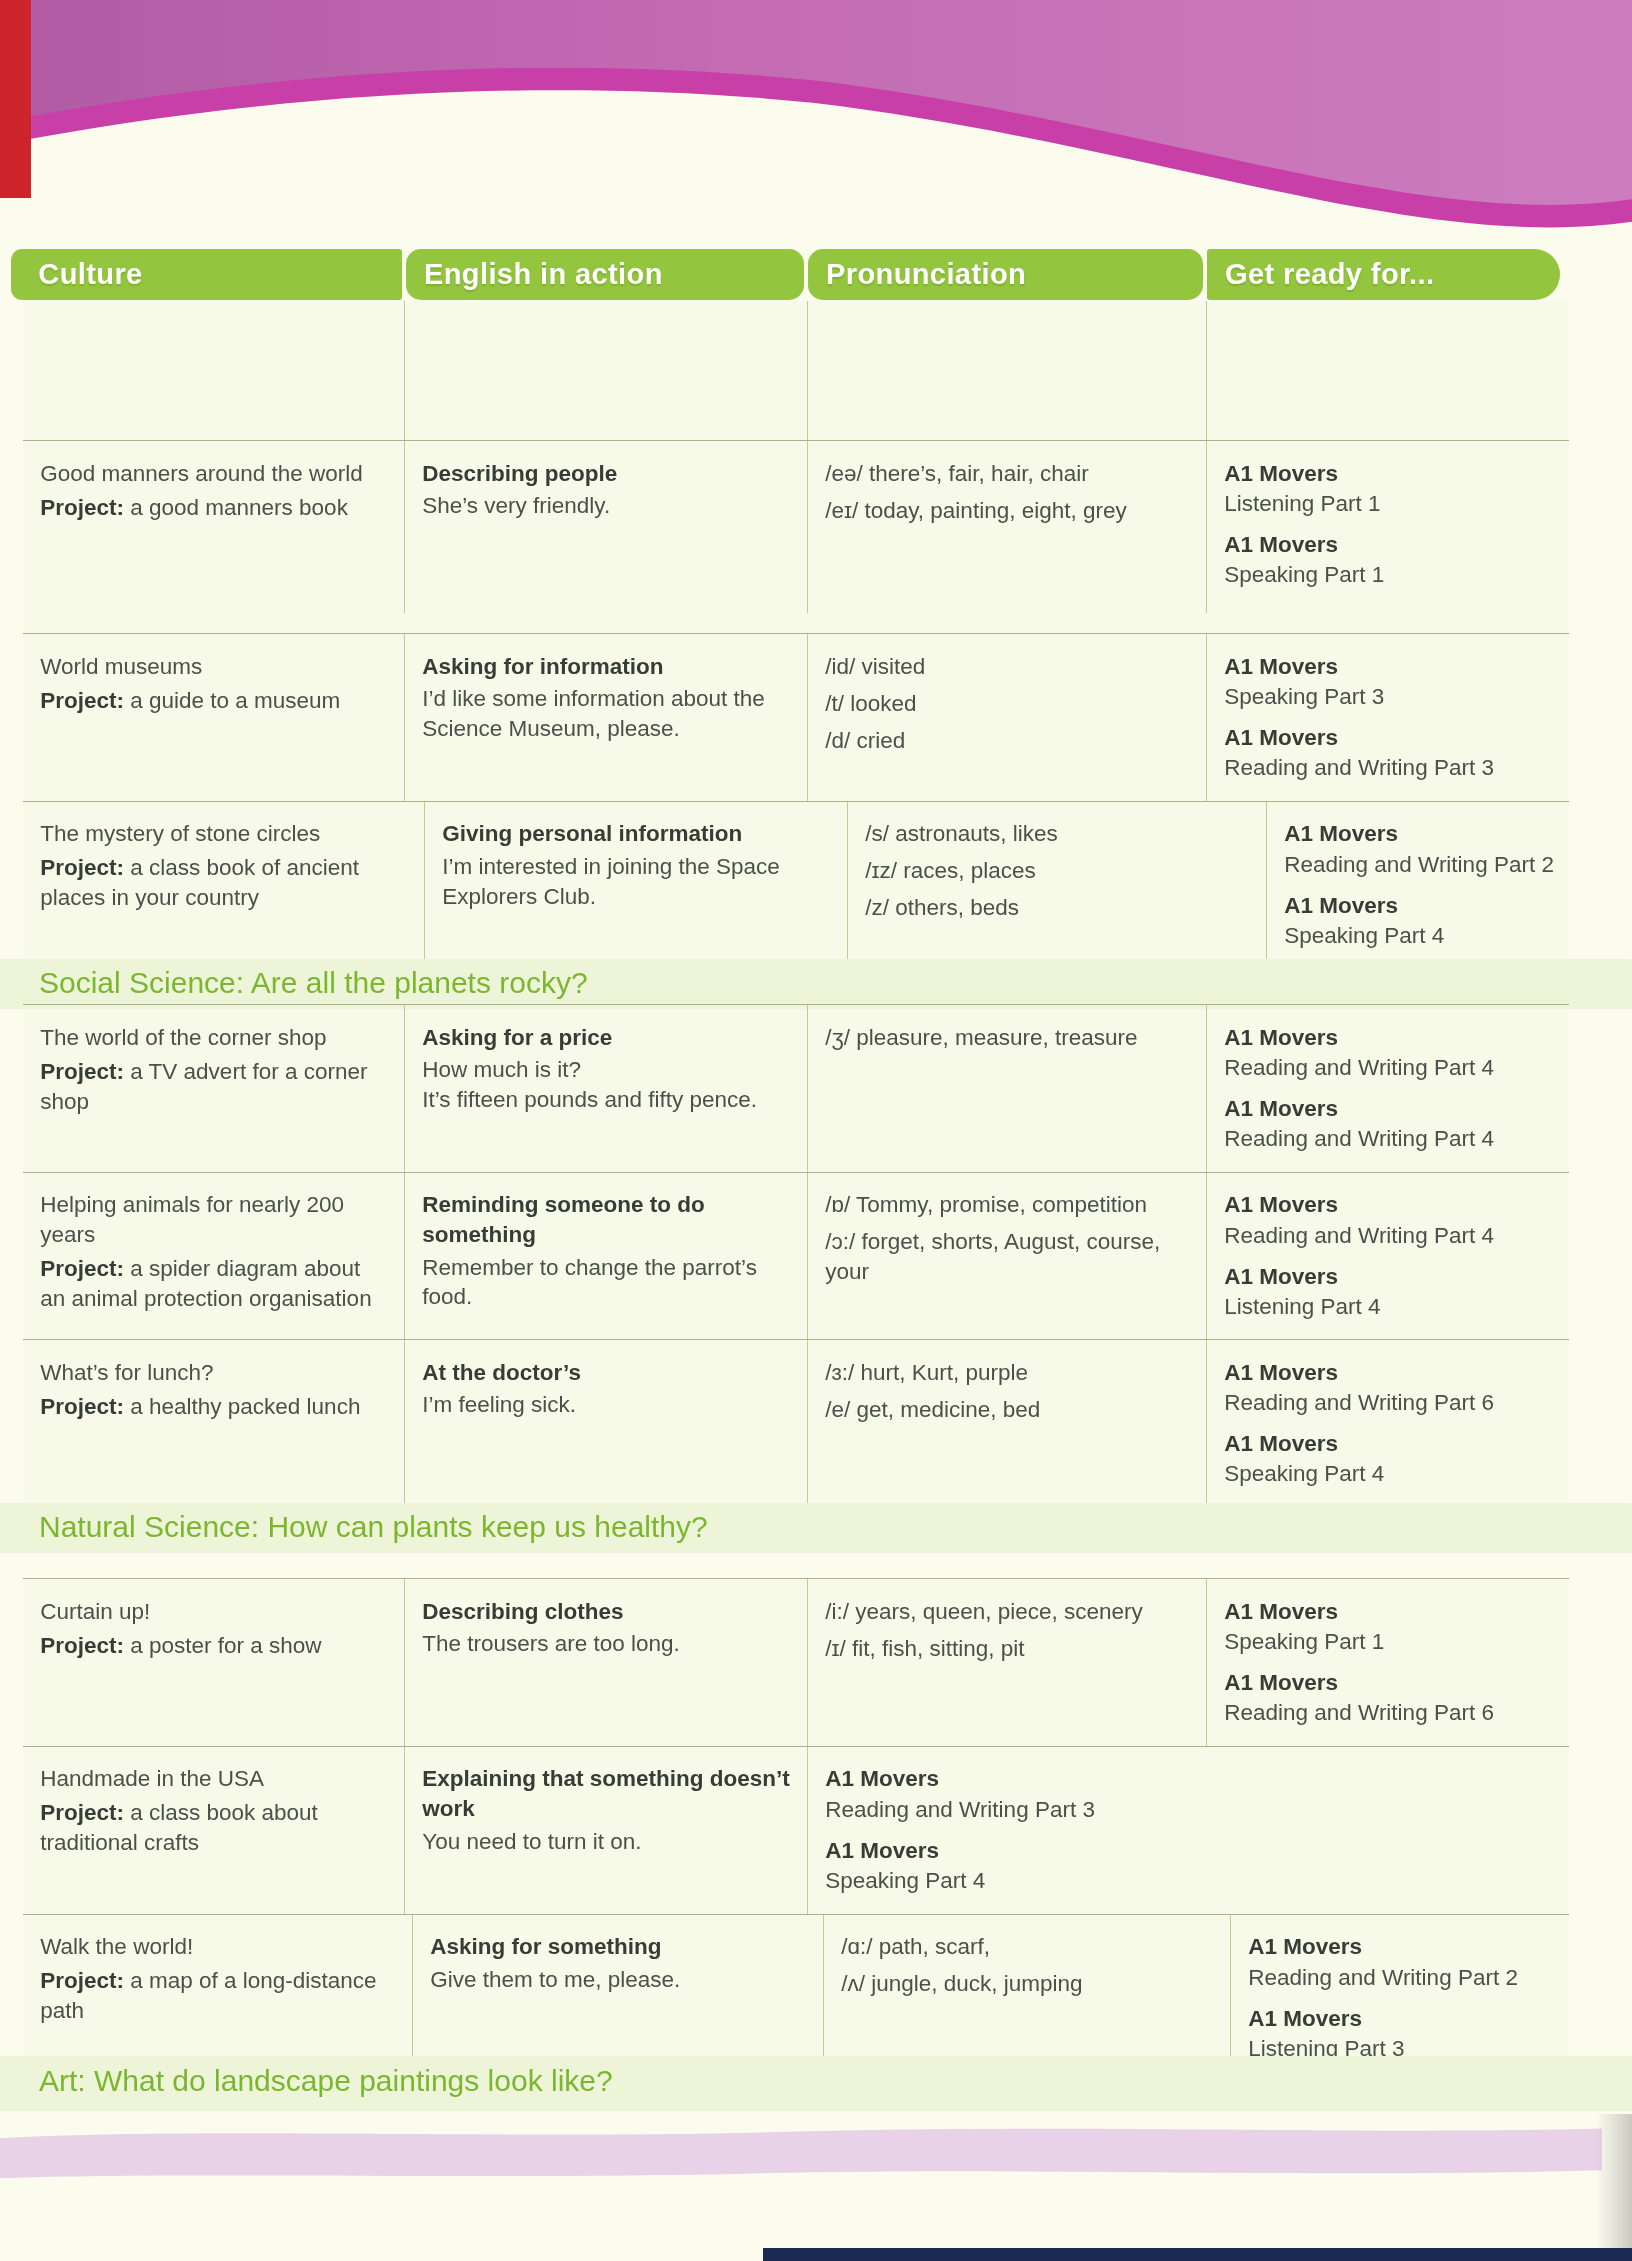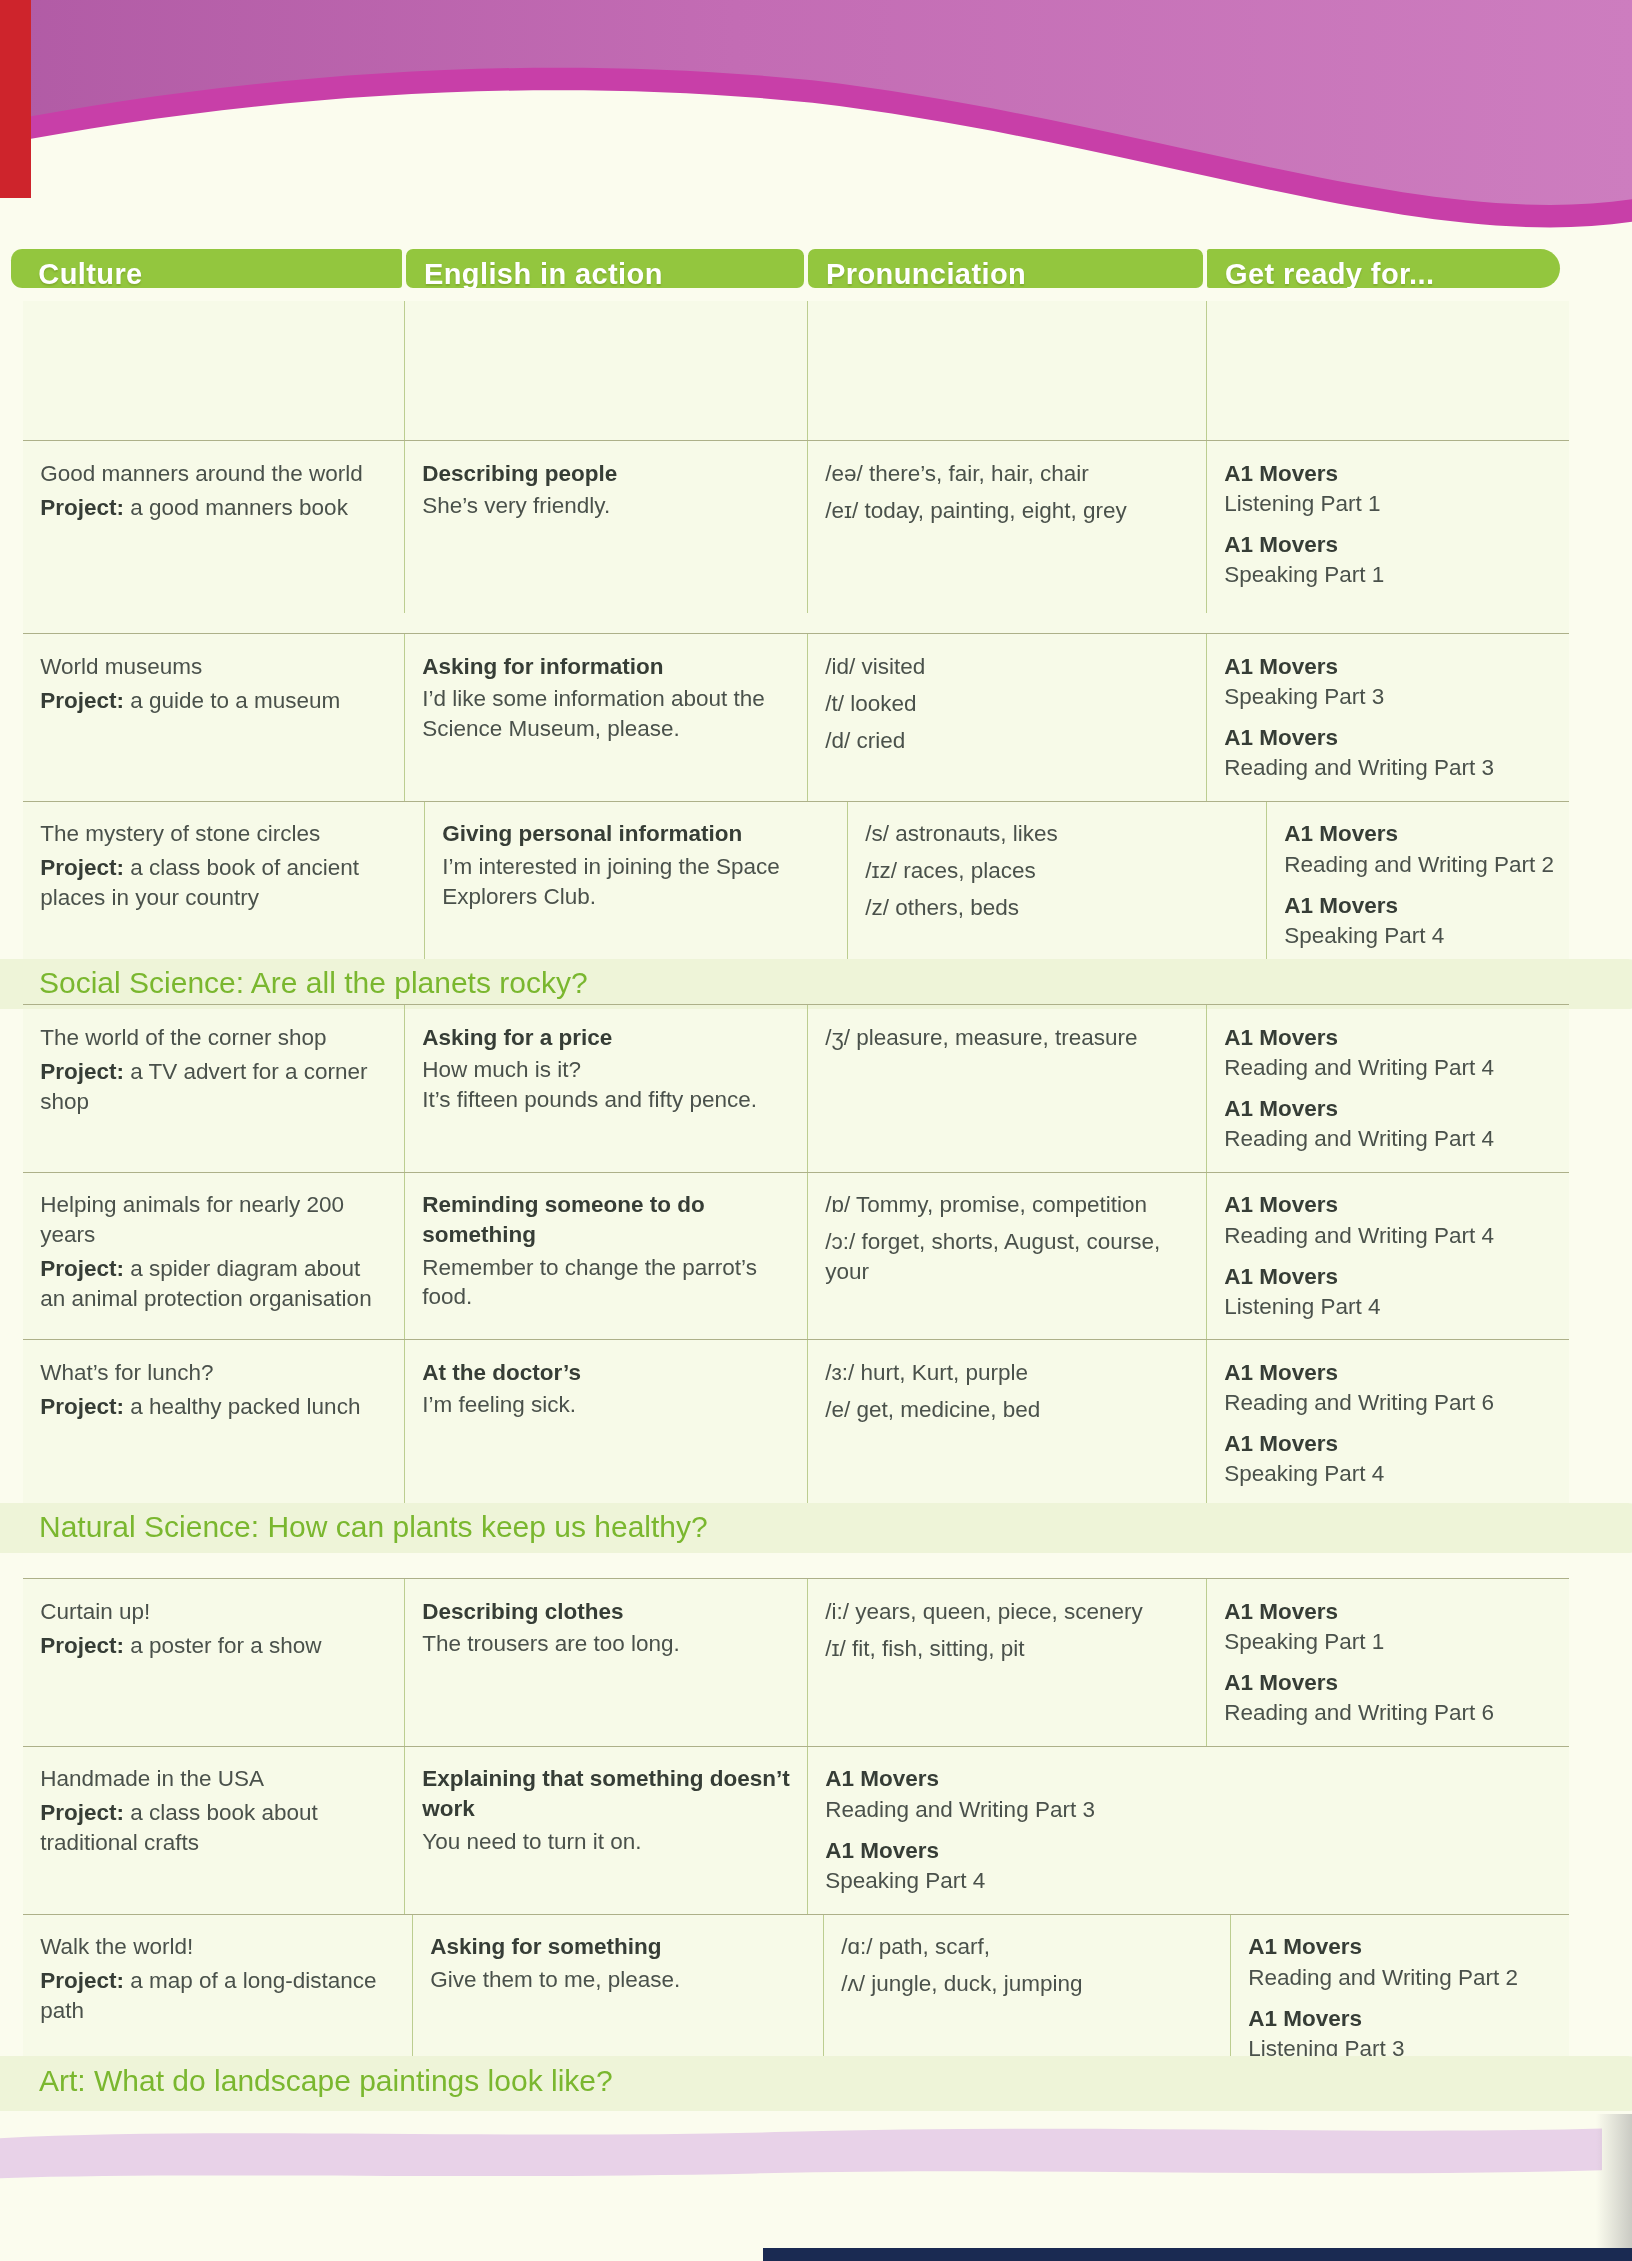--- a/index.html
+++ b/index.html
@@ -8,26 +8,26 @@
     position:relative;width:1633px;height:2261px;overflow:hidden;
     background:var(--page-bg,#fbfcee);
     font-family:"Liberation Sans","DejaVu Sans",sans-serif;
     color:#4a514b;
   }
   
   #top-wave{position:absolute;left:0;top:0;width:1633px;height:241px;display:block;}
   #red-tab{position:absolute;left:0;top:0;width:31px;height:198px;background:var(--red-tab,#ce242c);}
   
   #thead{
-    position:absolute;left:11.3px;top:249px;height:39px;
+    position:absolute;left:11.3px;top:249px;height:51px;
     display:grid;grid-template-columns:391px 398px 395px 353px;column-gap:4px;
   }
   .hcell{
     background:var(--header-green,#93c63e);color:#ffffff;font-weight:bold;
-    font-size:29px;line-height:51px;padding-left:17.7px;border-radius:7px;
+    font-size:29px;line-height:51px;padding-left:17.7px;border-radius:15px;
     letter-spacing:0.4px;text-shadow:0 1.6px 1.6px rgba(96,125,23,.35);
     white-space:nowrap;overflow:hidden;
   }
   .hcell:first-child{border-radius:11.3px 3.2px 3.2px 11.3px;padding-left:27px;}
   .hcell:last-child{border-radius:3.2px 27px 27px 3.2px;}
   
   .tgroup{position:absolute;left:22.5px;width:1546px;background:rgba(242,247,222,.35);}
   .tgroup.bt{border-top:0.8px solid var(--rule,#adb089);}
   .tgroup.bb{border-bottom:0.8px solid var(--rule,#adb089);}
   .trow{display:grid;grid-template-columns:381px 403px 399px 363px;}

